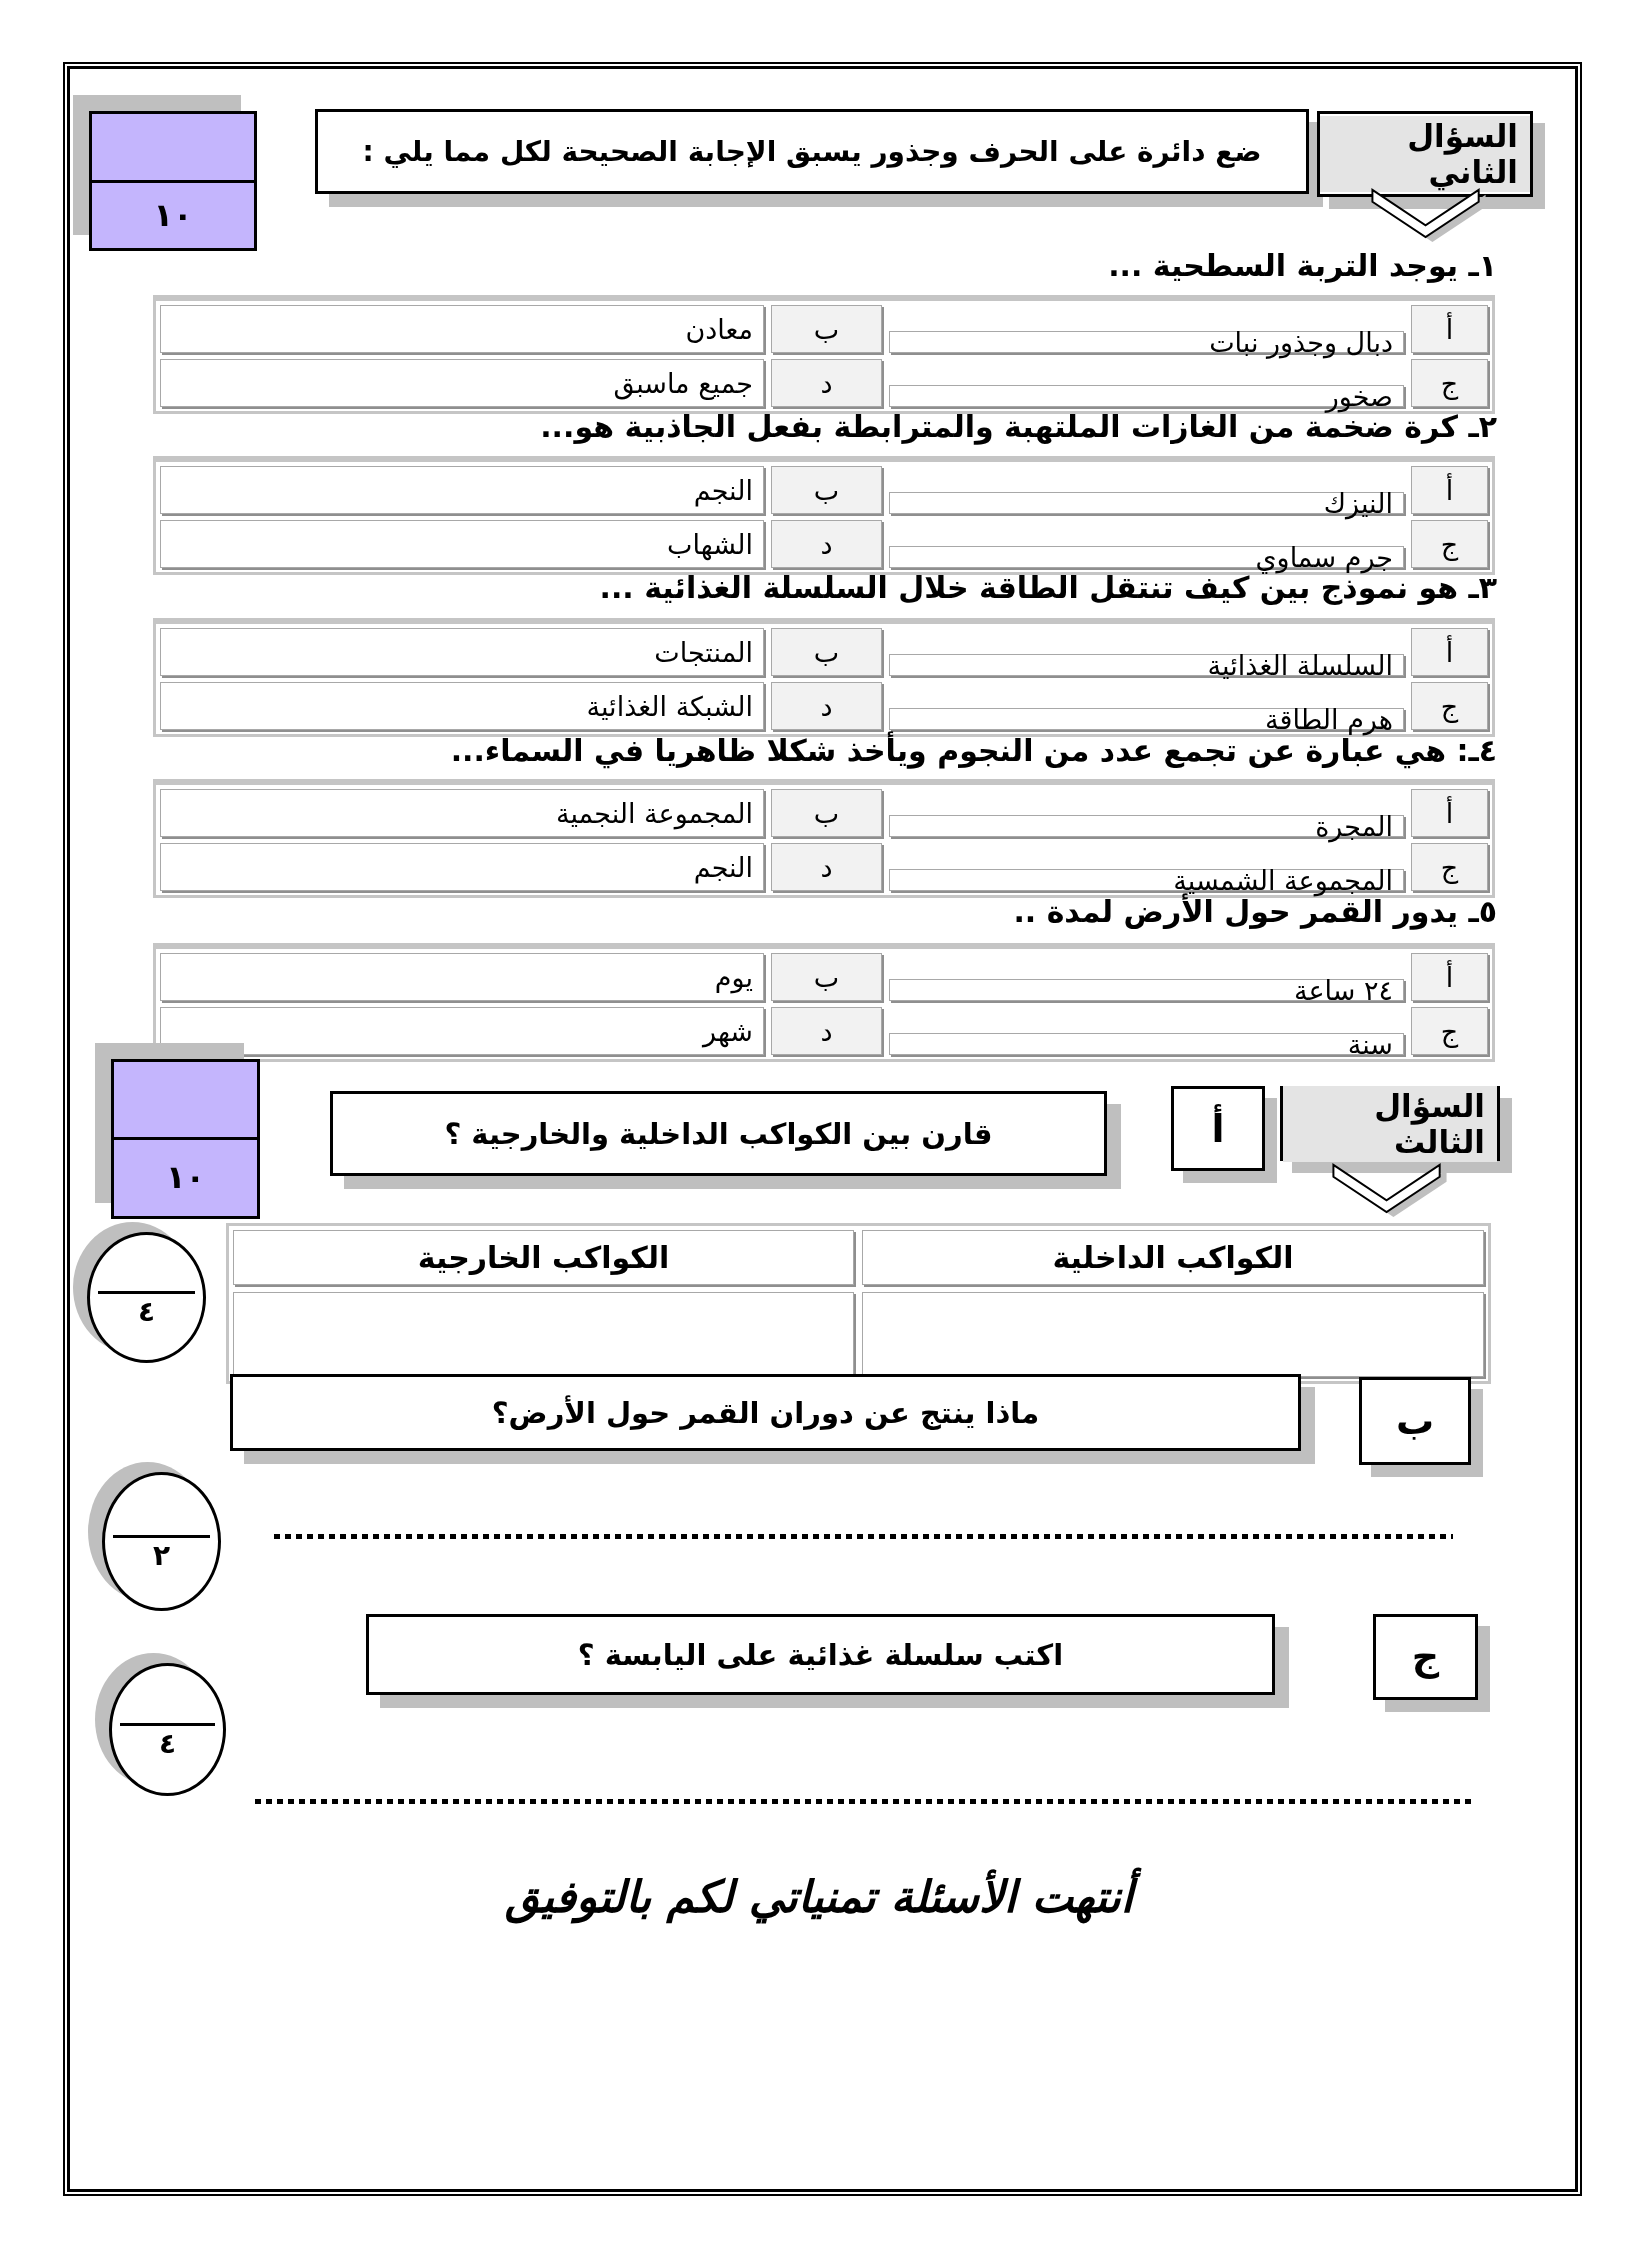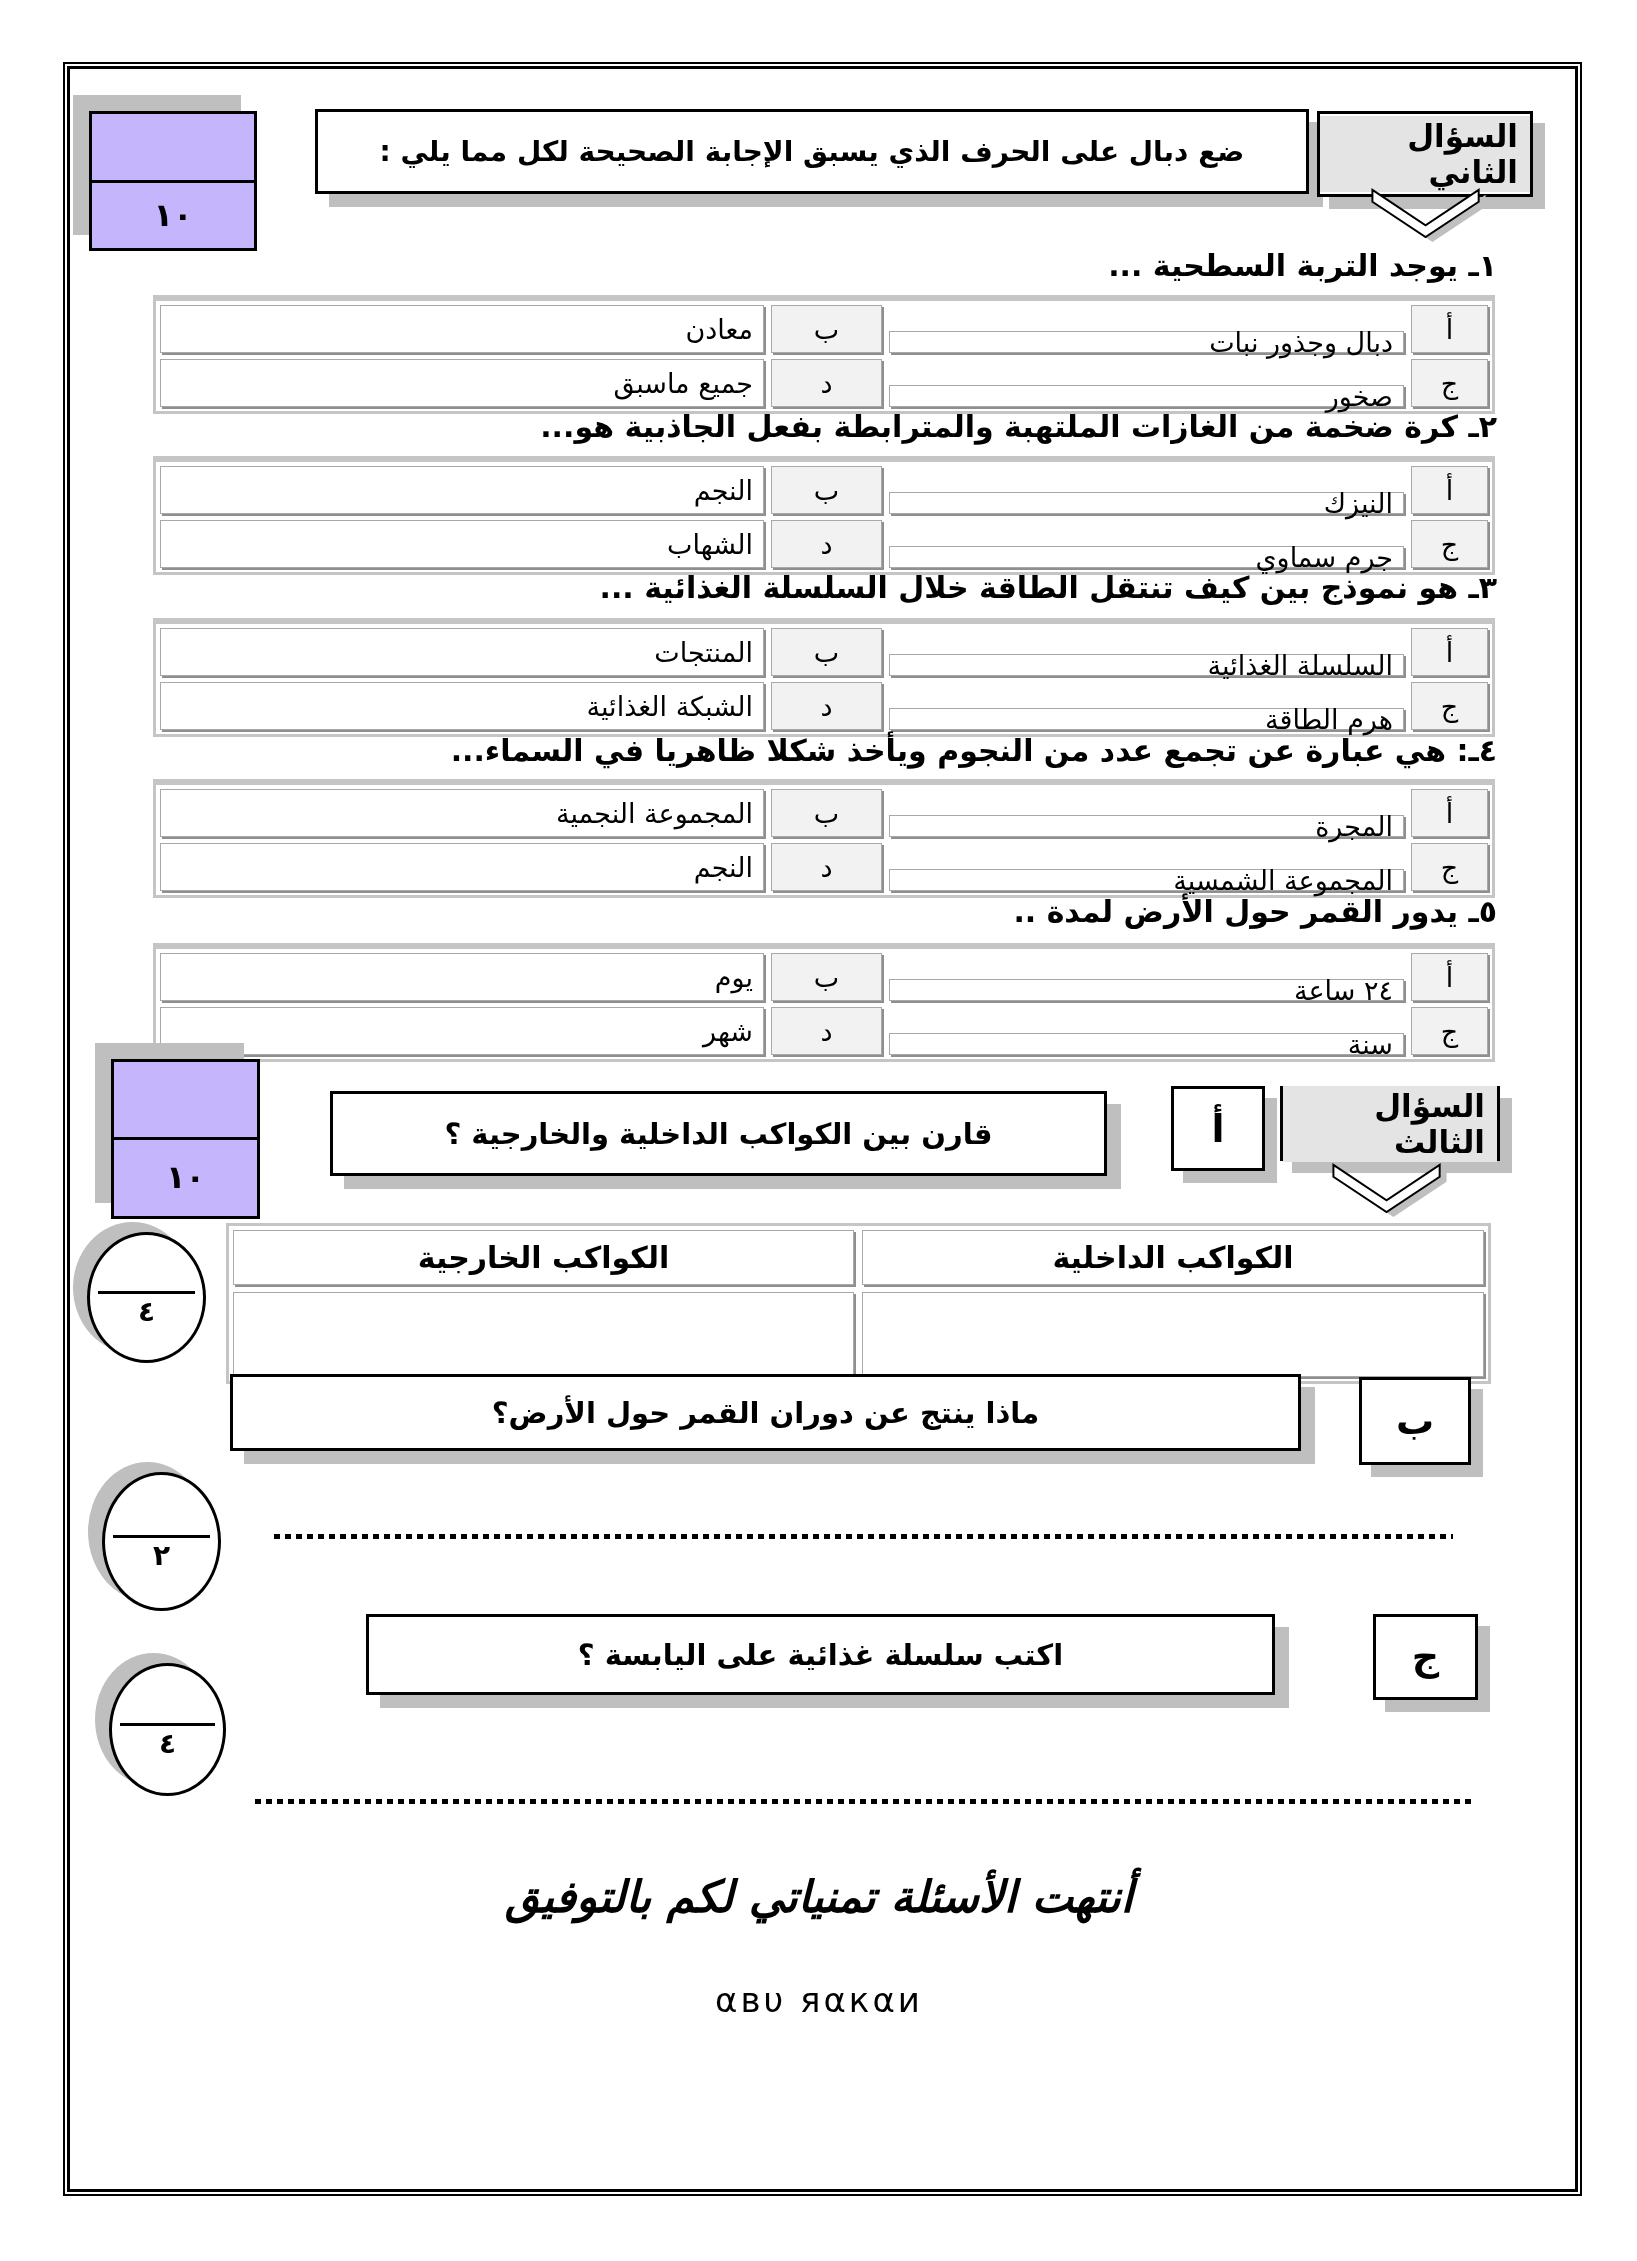--- a/index.html
+++ b/index.html
@@ -68,21 +68,21 @@
 <div class="canvas">
   <div class="frame">
     <div class="frame-inner"></div>
   </div>
 
   <div class="score-box" style="left:89px;top:111px;width:168px;height:140px;">
     <div class="half-top" style="height:66px;"></div>
     <div class="half-bottom" style="height:63px;">١٠</div>
   </div>
 
-  <div class="q-box" style="left:315px;top:109px;width:994px;height:85px;font-size:28px;">ضع دبال على الحرف الذي يسبق الإجابة الصحيحة  لكل مما يلي :</div>
+  <div class="q-box" style="left:315px;top:109px;width:994px;height:85px;font-size:28px;">ضع دائرة على الحرف وجذور يسبق الإجابة الصحيحة  لكل مما يلي :</div>
 
   <div class="title-box" style="left:1317px;top:111px;width:216px;height:86px;">
     <span class="hl">السؤال الثاني</span>
   </div>
 
   <svg class="arrow" style="left:1364px;top:186px;" viewBox="0 0 130 62">
     <polygon points="15,9 69,45 123,9 123,21 69,57 15,21" fill="#bfbfbf"></polygon>
     <polygon points="8,4 62,40 116,4 116,16 62,52 8,16" fill="#ffffff" stroke="#000" stroke-width="2"></polygon>
   </svg>
 
@@ -214,15 +214,14 @@
   <div class="letter-box" style="left:1373px;top:1614px;width:105px;height:86px;">ج</div>
 
   <div class="score-circle" style="left:109px;top:1663px;width:117px;height:133px;">
     <div class="line"></div>
     <div class="num">٤</div>
   </div>
 
   <div class="dotted" style="left:255px;top:1799px;width:1221px;"></div>
 
   <div class="closing" style="top:1871px;">أنتهت الأسئلة تمنياتي لكم بالتوفيق</div>
-  <div class="signature" style="top:1980px;">αвυ яαкαи</div>
 </div>
 
 
 </body></html>

